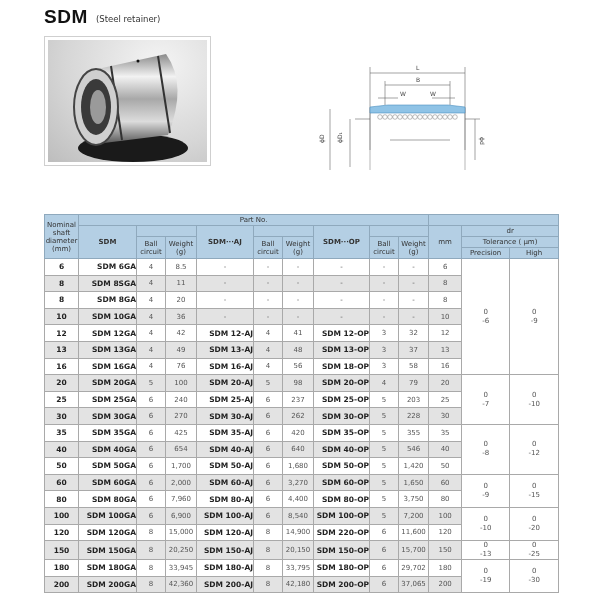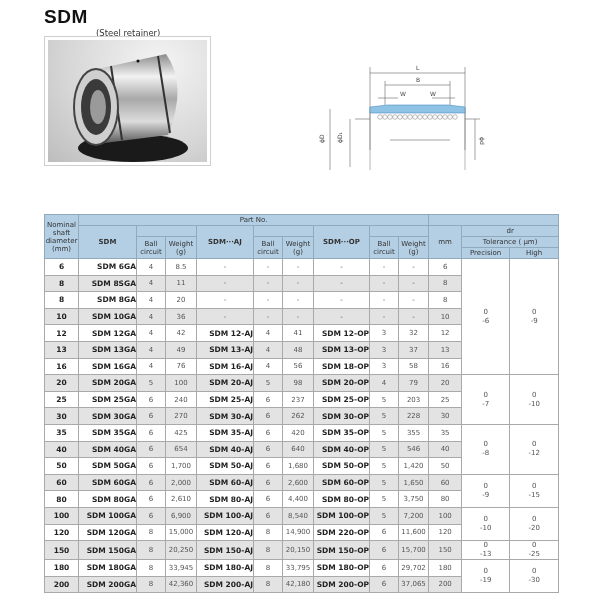--- a/index.html
+++ b/index.html
@@ -1,18 +1,18 @@
 <!DOCTYPE html>
 <html><head>
 <meta charset="utf-8">
 <style>
   html, body { margin:0; padding:0; background:#ffffff; }
   body { width:600px; height:600px; position:relative; overflow:hidden; font-family:"DejaVu Sans", sans-serif; color:#222; }
   .title { position:absolute; left:44px; top:6px; font-family:"Liberation Sans", sans-serif; font-weight:bold; font-size:19px; color:#111; letter-spacing:0.5px; }
-  .subtitle { position:absolute; left:96px; top:28px; font-size:8.5px; color:#333; }
+  .subtitle { position:absolute; left:96px; top:14px; font-size:8.5px; color:#333; }
   .photo-frame { position:absolute; left:44px; top:36px; width:165px; height:128px; border:1px solid #cfcfcf; background:#fff; }
   .photo { position:absolute; left:3px; top:3px; width:159px; height:122px; background:radial-gradient(ellipse at 70% 20%, #f4f4f4 0%, #d6d6d6 60%, #bdbdbd 100%); overflow:hidden; }
   .diagram { position:absolute; left:310px; top:45px; width:180px; height:125px; }
 
   table.spec { position:absolute; left:44px; top:214px; width:514px; border-collapse:collapse; font-size:7px; table-layout:fixed; }
   table.spec th { background:#b4cfe4; color:#333; font-weight:normal; border:1px solid #8fa9bd; padding:0; height:10px; line-height:8px; }
   table.spec th.bold { font-weight:bold; }
   table.spec td { border:1px solid #a9a9a9; padding:0; height:15.6px; text-align:center; color:#555; font-size:7px; }
   table.spec td.dia { font-weight:bold; color:#222; font-size:7.5px; }
   table.spec td.part { font-weight:bold; color:#222; text-align:right; padding-left:2px; font-size:7.5px; }
@@ -337,39 +337,39 @@
         <td>1,420</td>
         <td>50</td>
       </tr>
       <tr class="alt">
         <td class="dia">60</td>
         <td class="part">SDM 60GA</td>
         <td>6</td>
         <td>2,000</td>
         <td class="part">SDM 60-AJ</td>
         <td>6</td>
-        <td>2,600</td>
+        <td>3,270</td>
         <td class="part">SDM 60-OP</td>
         <td>5</td>
         <td>1,650</td>
         <td>60</td>
         <td class="tol" rowspan="2">
           <div>0</div>
           <div>-9</div>
         </td>
         <td class="tol" rowspan="2">
           <div>0</div>
           <div>-15</div>
         </td>
       </tr>
       <tr>
         <td class="dia">80</td>
         <td class="part">SDM 80GA</td>
         <td>6</td>
-        <td>2,610</td>
+        <td>7,960</td>
         <td class="part">SDM 80-AJ</td>
         <td>6</td>
         <td>4,400</td>
         <td class="part">SDM 80-OP</td>
         <td>5</td>
         <td>3,750</td>
         <td>80</td>
       </tr>
       <tr class="alt">
         <td class="dia">100</td>

